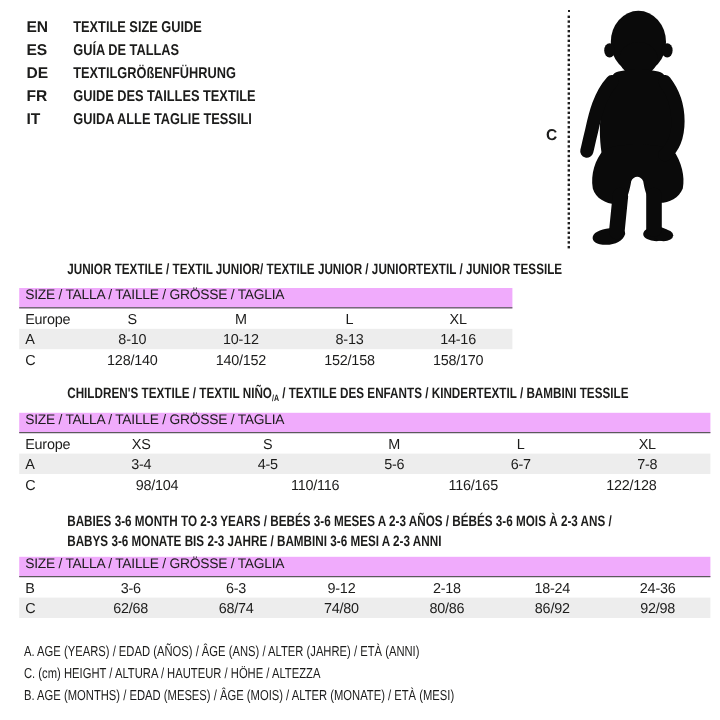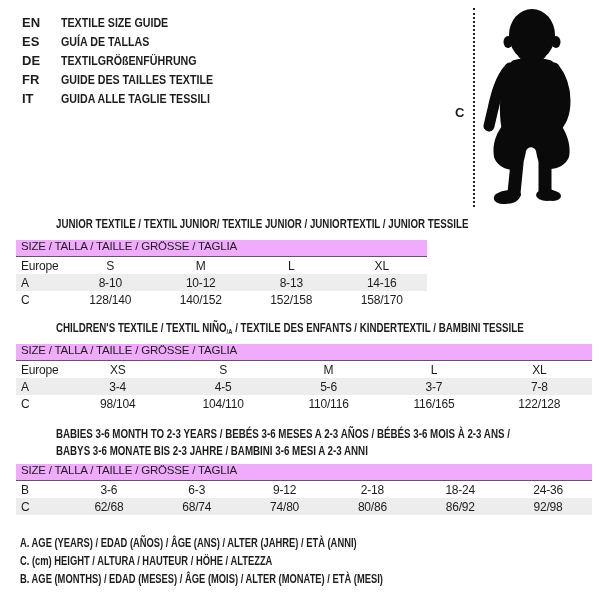--- a/index.html
+++ b/index.html
@@ -24,21 +24,21 @@
   .size-bar{
     height:16px;background:#f0abfc;border-bottom:1px solid #5a5a5a;
     display:flex;align-items:flex-start;padding-left:5px;font-size:11.5px;letter-spacing:-0.2px;
   }
   .trow{display:flex;height:17px;align-items:center;font-size:12px;letter-spacing:-0.2px;}
   .trow.shaded{background:#ededed;}
   .rlabel{width:44px;padding-left:5px;}
   .cval{flex:1;text-align:center;}
   
   .footnotes{position:absolute;left:20px;top:536px;}
-  .fn-line{height:18px;font-weight:bold;font-size:12px;}
+  .fn-line{height:18px;font-weight:normal;font-size:12px;}
   .sub{font-size:7.5px;vertical-align:-2px;}
 </style>
 </head>
 <body>
 
 <div class="page">
 
   <div class="langs">
     <div class="lang-row">
       <span class="lang-code">EN</span>
@@ -127,27 +127,26 @@
       <span class="cval">S</span>
       <span class="cval">M</span>
       <span class="cval">L</span>
       <span class="cval">XL</span>
     </div>
     <div class="trow shaded">
       <span class="rlabel">A</span>
       <span class="cval">3-4</span>
       <span class="cval">4-5</span>
       <span class="cval">5-6</span>
-      <span class="cval">3-7</span>
+      <span class="cval">6-7</span>
       <span class="cval">7-8</span>
     </div>
     <div class="trow">
       <span class="rlabel">C</span>
       <span class="cval">98/104</span>
-      <span class="cval">104/110</span>
       <span class="cval">110/116</span>
       <span class="cval">116/165</span>
       <span class="cval">122/128</span>
     </div>
   </div>
 
   <div class="sec-title" style="top:426px;">
     <div><span class="cond">BABIES 3-6 MONTH TO 2-3 YEARS / BEBÉS 3-6 MESES A 2-3 AÑOS / BÉBÉS 3-6 MOIS À 2-3 ANS /</span></div>
     <div><span class="cond">BABYS 3-6 MONATE BIS 2-3 JAHRE / BAMBINI 3-6 MESI A 2-3 ANNI</span></div>
   </div>

